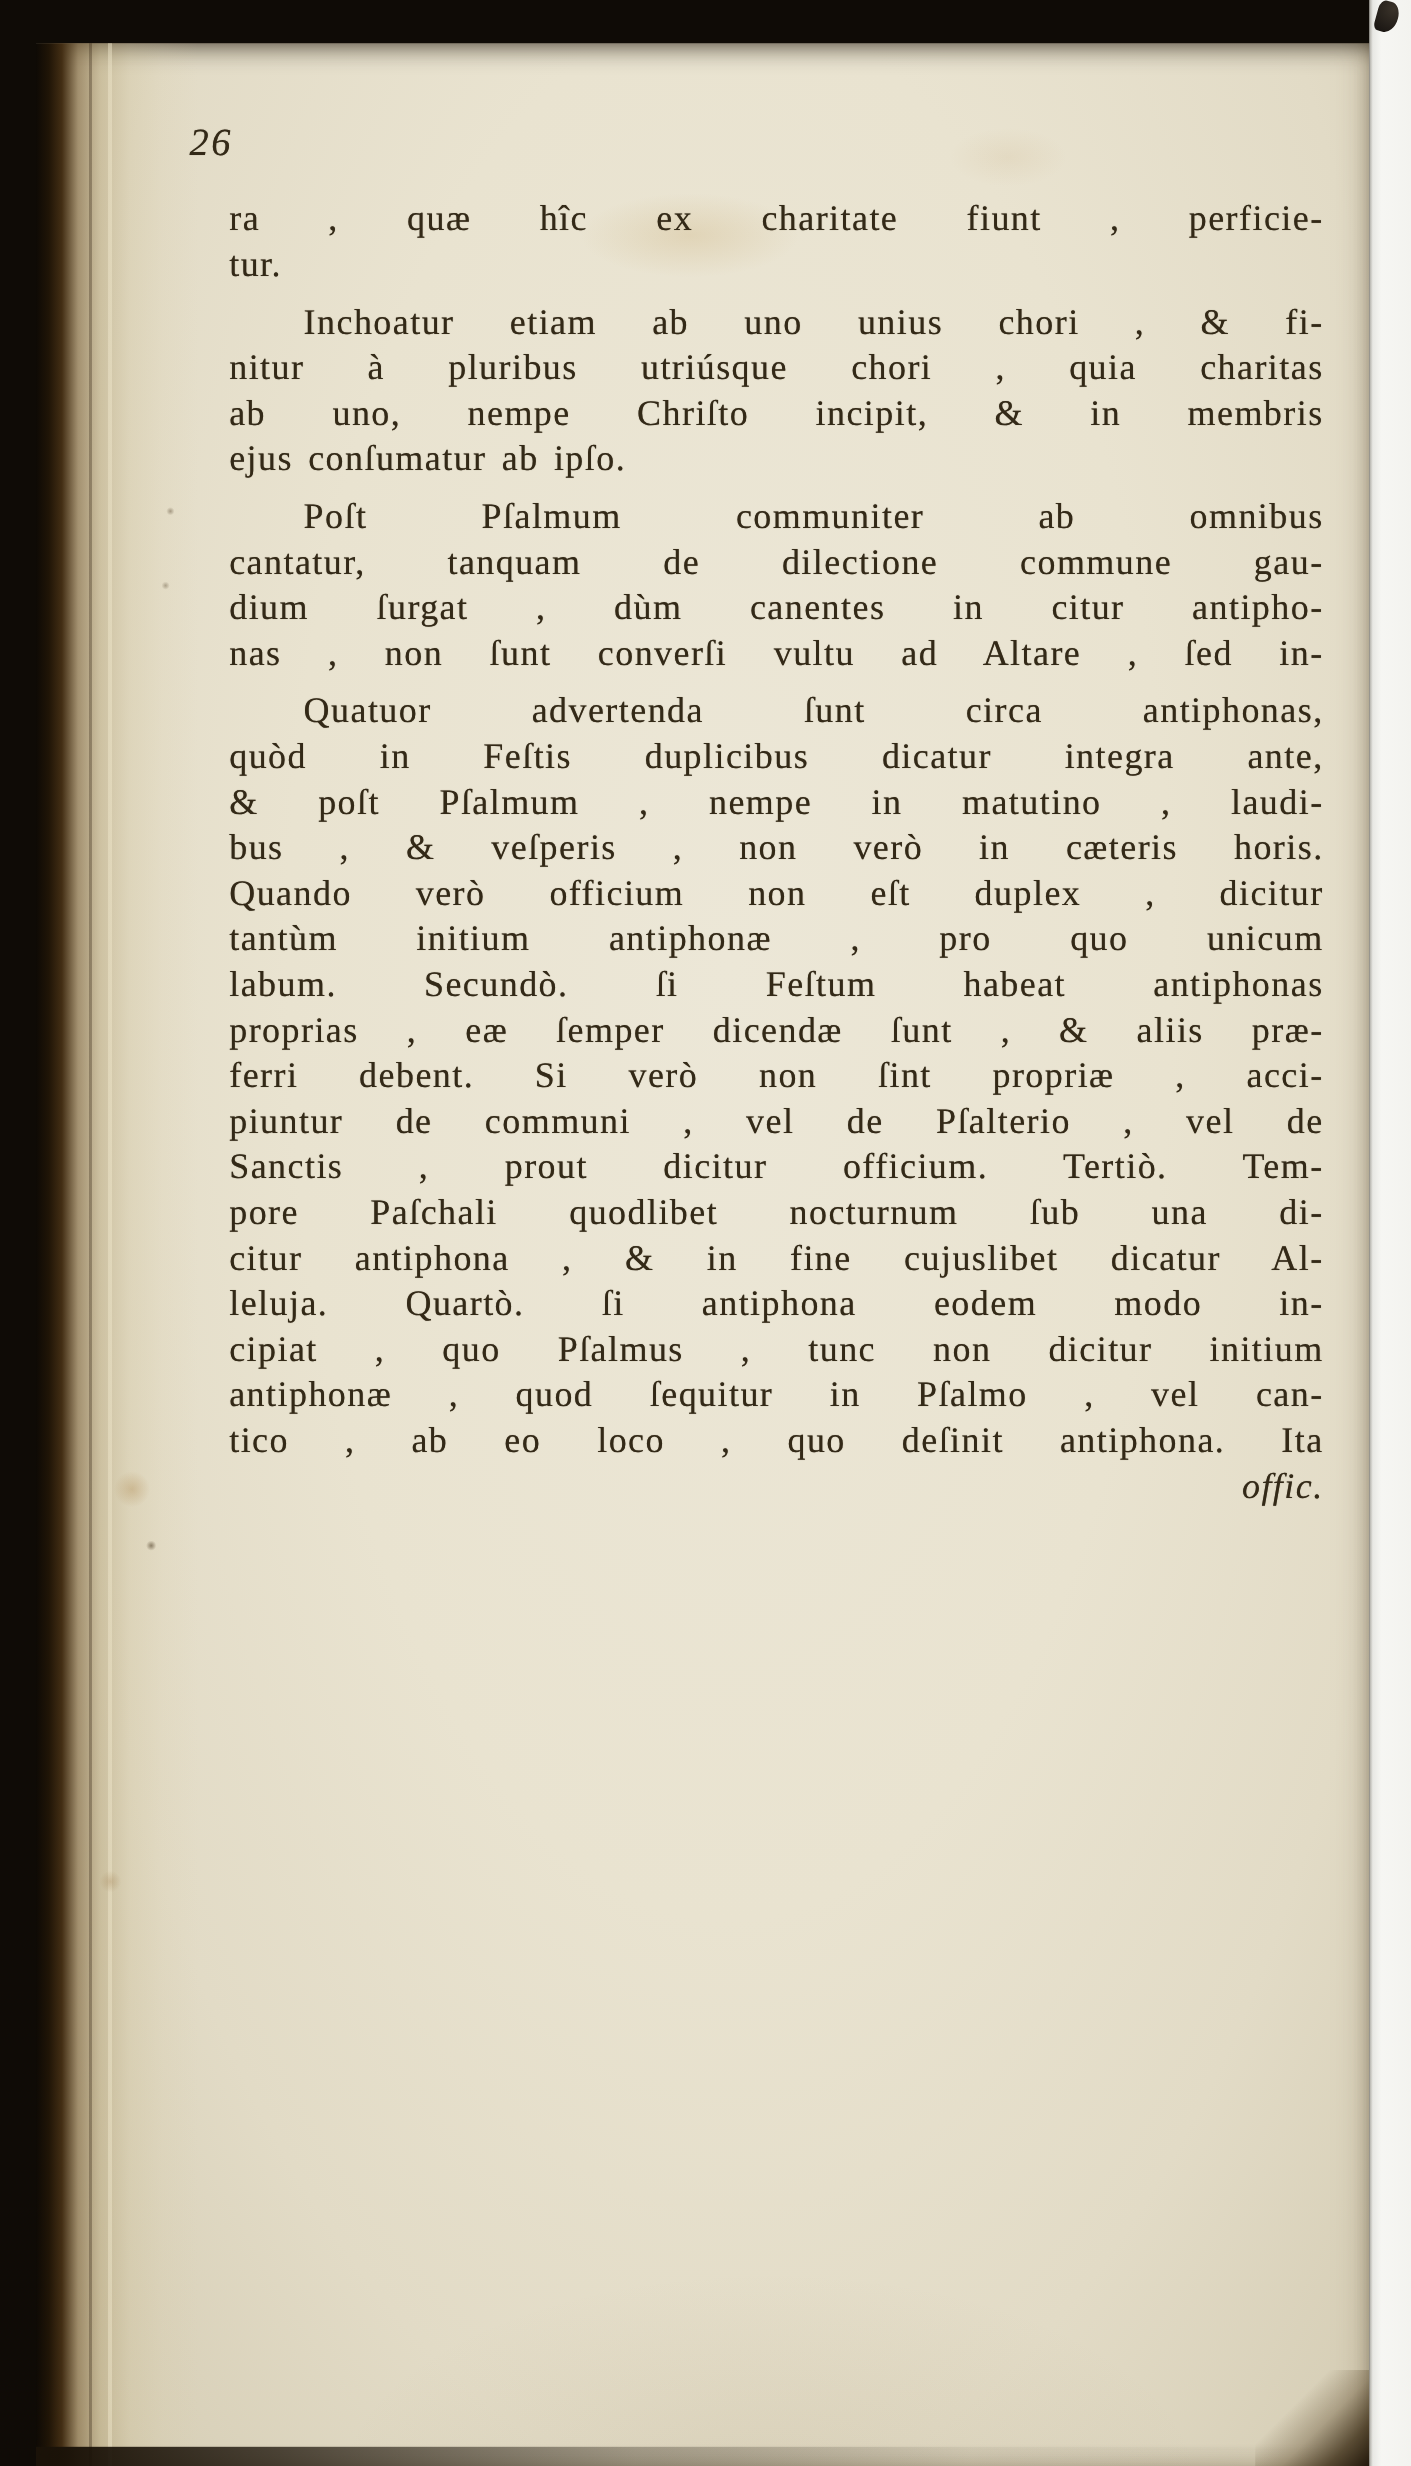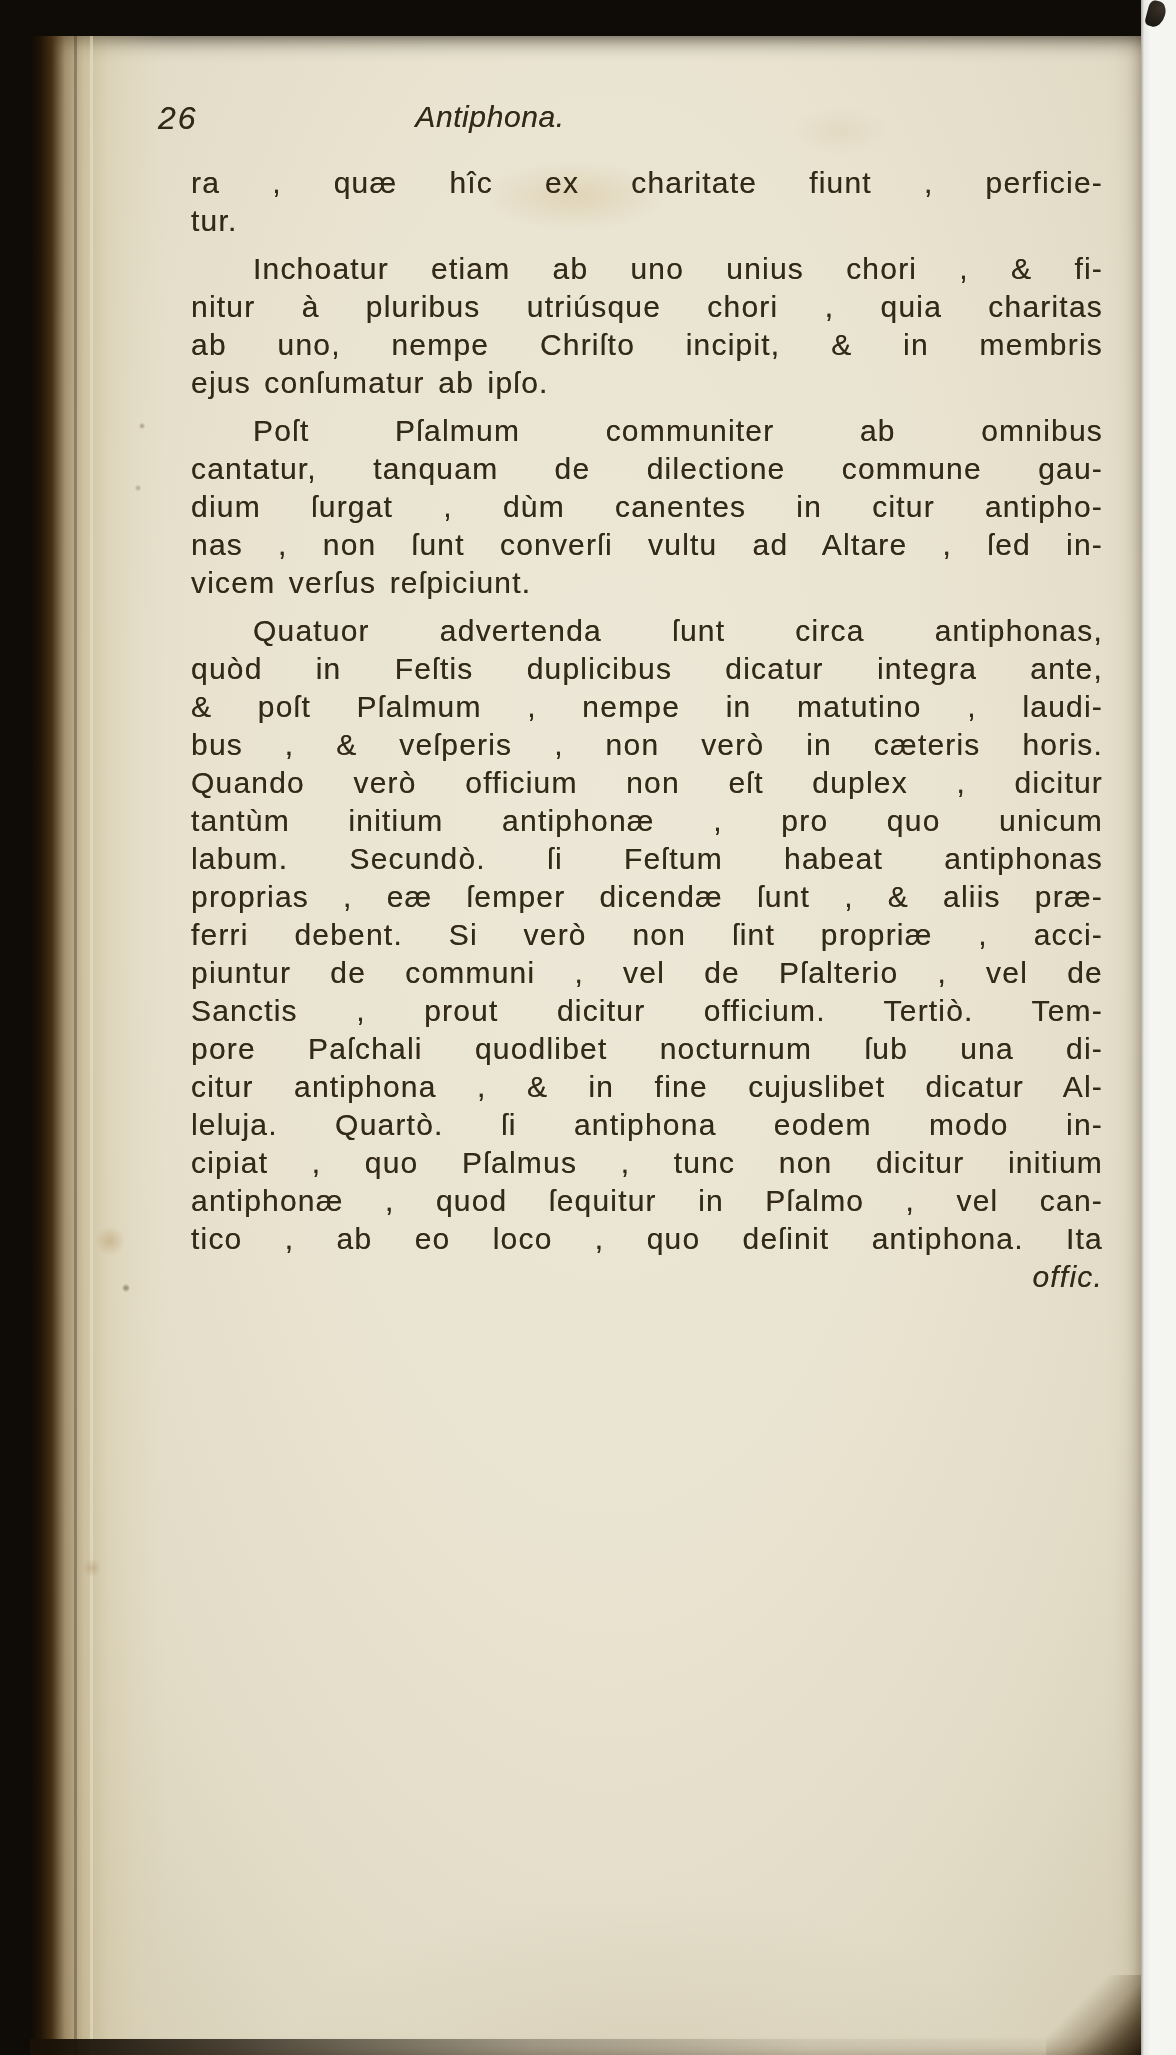--- a/index.html
+++ b/index.html
@@ -6,21 +6,21 @@
     margin: 0;
     padding: 0;
     background: #0f0b06;
   }
   .scan {
     position: relative;
     width: 1176px;
     height: 2055px;
     overflow: hidden;
     background: var(--backdrop, #0f0b06);
-    font-family: Liberation Sans, sans-serif;
+    font-family: Liberation Serif, serif;
   }
   
   .top-edge {
     position: absolute;
     left: 0; top: 0;
     width: 1141px; height: 40px;
     background: linear-gradient(90deg,
       #0a0805 0%, #151009 38%, #1c130a 58%,
       #402a14 74%, #6b4524 86%, #54varw 0, #3a2610 96%, #241808 100%);
   }
@@ -148,34 +148,32 @@
 <body>
 
 <div class="scan">
   <div class="top-edge"></div>
 
   <div class="page">
     <div class="gutter"></div>
     <div class="stains"></div>
 
     <div class="pageno">26</div>
-    <div class="runtitle">Antiphona.</div>
 
     <div class="body">
         <div class="line">ra , quæ hîc ex charitate fiunt , perficie-</div>
         <div class="line last">tur.</div>
         <div class="line indent gap">Inchoatur etiam ab uno unius chori , &amp; fi-</div>
         <div class="line">nitur à pluribus utriúsque chori , quia charitas</div>
         <div class="line">ab uno, nempe Chriſto incipit, &amp; in membris</div>
         <div class="line last">ejus conſumatur ab ipſo.</div>
         <div class="line indent gap">Poſt Pſalmum communiter ab omnibus</div>
         <div class="line">cantatur, tanquam de dilectione commune gau-</div>
         <div class="line">dium ſurgat , dùm canentes in citur antipho-</div>
         <div class="line">nas , non ſunt converſi vultu ad Altare , ſed in-</div>
-        <div class="line last">vicem verſus reſpiciunt.</div>
         <div class="line indent gap">Quatuor advertenda ſunt circa antiphonas,</div>
         <div class="line">quòd in Feſtis duplicibus dicatur integra ante,</div>
         <div class="line">&amp; poſt Pſalmum , nempe in matutino , laudi-</div>
         <div class="line">bus , &amp; veſperis , non verò in cæteris horis.</div>
         <div class="line">Quando verò officium non eſt duplex , dicitur</div>
         <div class="line">tantùm initium antiphonæ , pro quo unicum</div>
         <div class="line">labum. Secundò. ſi Feſtum habeat antiphonas</div>
         <div class="line">proprias , eæ ſemper dicendæ ſunt , &amp; aliis præ-</div>
         <div class="line">ferri debent. Si verò non ſint propriæ , acci-</div>
         <div class="line">piuntur de communi , vel de Pſalterio , vel de</div>

